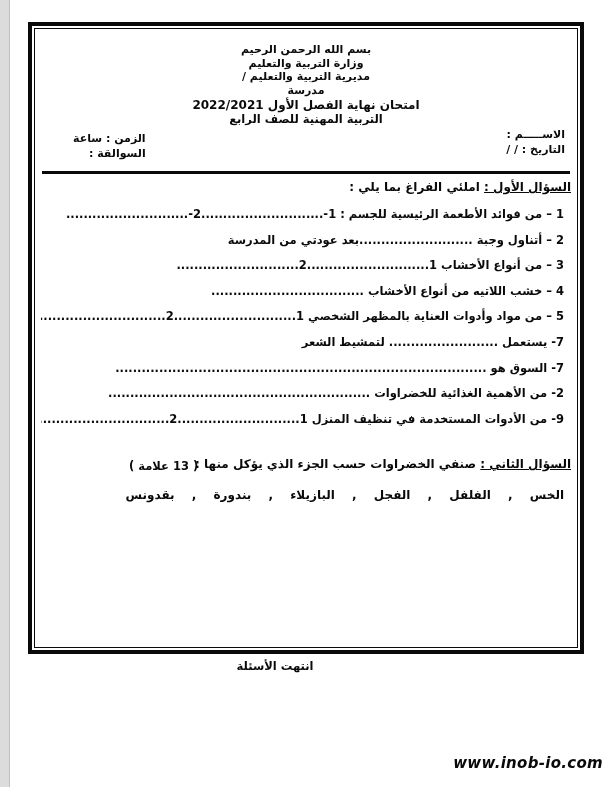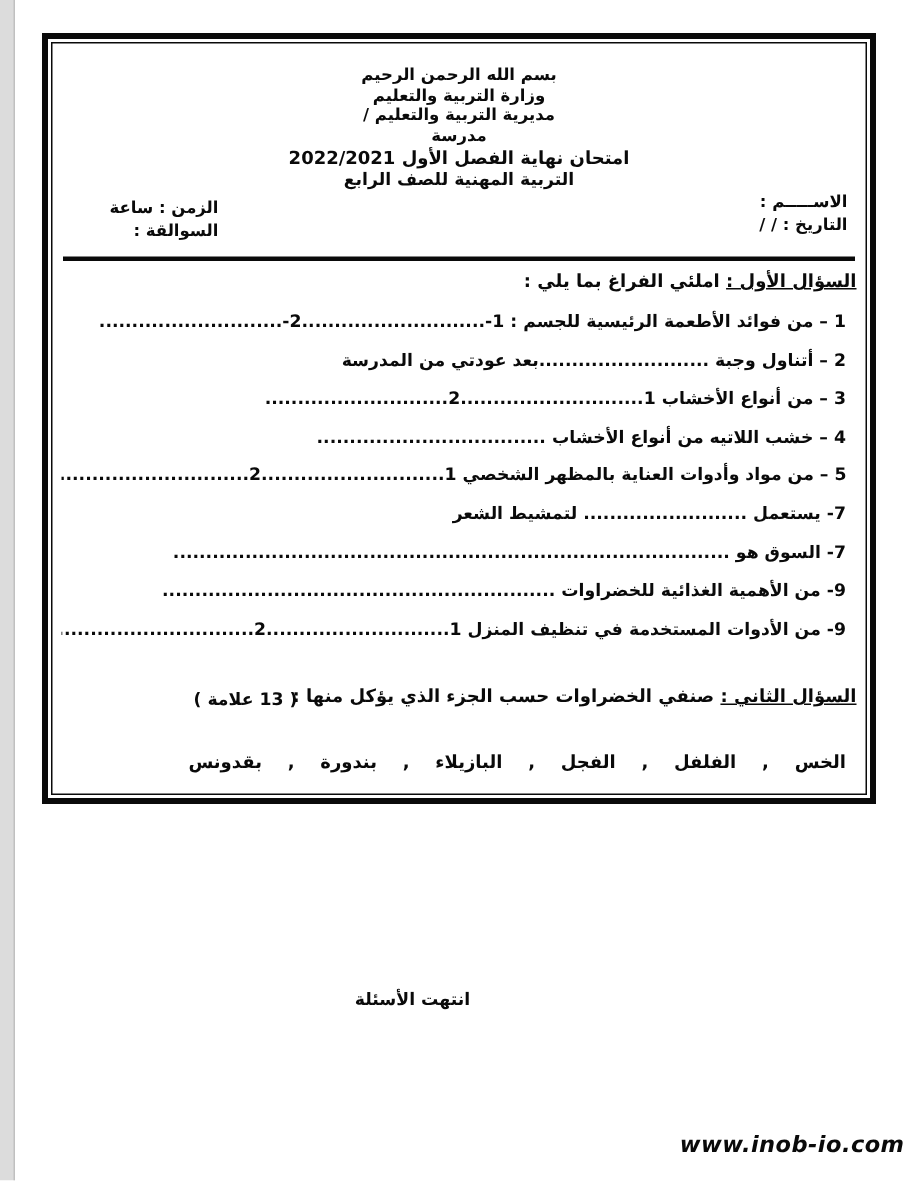--- a/index.html
+++ b/index.html
@@ -9,21 +9,21 @@
     font-family: "DejaVu Sans", sans-serif;
     overflow: hidden;
   }
   .screen { position: relative; width: 611px; height: 787px; background: #fff; }
   .edge-strip {
     position: absolute; left: 0; top: 0; width: 9px; height: 787px;
     background: #dcdcdc; border-right: 1px solid #c0c0c0;
   }
   .page {
     position: absolute; left: 28px; top: 22px;
-    width: 556px; height: 514px;
+    width: 556px; height: 632px;
     border: 4px solid #0a0a0a;
     background: #fff;
     box-sizing: border-box;
   }
   .page-inner {
     position: absolute; inset: 2px;
     border: 1px solid #0a0a0a;
     direction: rtl;
     color: #0a0a0a;
     font-weight: bold;
@@ -54,21 +54,21 @@
   .q-title { text-decoration: underline; }
   .q1-items { margin-top: 8px; padding-right: 7px; font-size: 11.5px; }
   .q1-item { height: 25.6px; line-height: 25.6px; white-space: nowrap; overflow: hidden; }
 
   .q2 { position: absolute; top: 428px; right: 6px; left: 6px; }
   .q2-marks {
     position: absolute; top: 2px; left: 88px;
     font-size: 11.5px;
   }
   .q2-veggies {
-    margin-top: 30px; padding-right: 7px;
+    margin-top: 17px; padding-right: 7px;
     font-size: 12px; word-spacing: 13px; white-space: nowrap;
   }
 
   .end-block {
     position: absolute; top: 626px; left: 0; right: 0;
     text-align: center; padding-right: 62px;
     font-size: 11.5px; line-height: 23px;
   }
 
   .watermark {
@@ -114,21 +114,21 @@
           <span>املئي الفراغ بما يلي :</span>
         </div>
         <div class="q1-items">
           <div class="q1-item">1 – من فوائد الأطعمة الرئيسية للجسم : 1-............................2-............................</div>
           <div class="q1-item">2 – أتناول وجبة ..........................بعد عودتي من المدرسة</div>
           <div class="q1-item">3 – من أنواع الأخشاب 1............................2............................</div>
           <div class="q1-item">4 – خشب اللاتيه من أنواع الأخشاب ...................................</div>
           <div class="q1-item">5 – من مواد وأدوات العناية بالمظهر الشخصي 1............................2...............................</div>
           <div class="q1-item">7- يستعمل ......................... لتمشيط الشعر</div>
           <div class="q1-item">7- السوق هو .....................................................................................</div>
-          <div class="q1-item">9- من الأهمية الغذائية للخضراوات ............................................................</div>
+          <div class="q1-item">2- من الأهمية الغذائية للخضراوات ............................................................</div>
           <div class="q1-item">9- من الأدوات المستخدمة في تنظيف المنزل 1............................2...............................</div>
         </div>
       </div>
 
       <div class="q2">
         <div class="q-heading">
           <span class="q-title">السؤال الثاني :</span>
           <span>صنفي الخضراوات حسب الجزء الذي يؤكل منها :</span>
         </div>
         <div class="q2-marks">( 13 علامة )</div>

